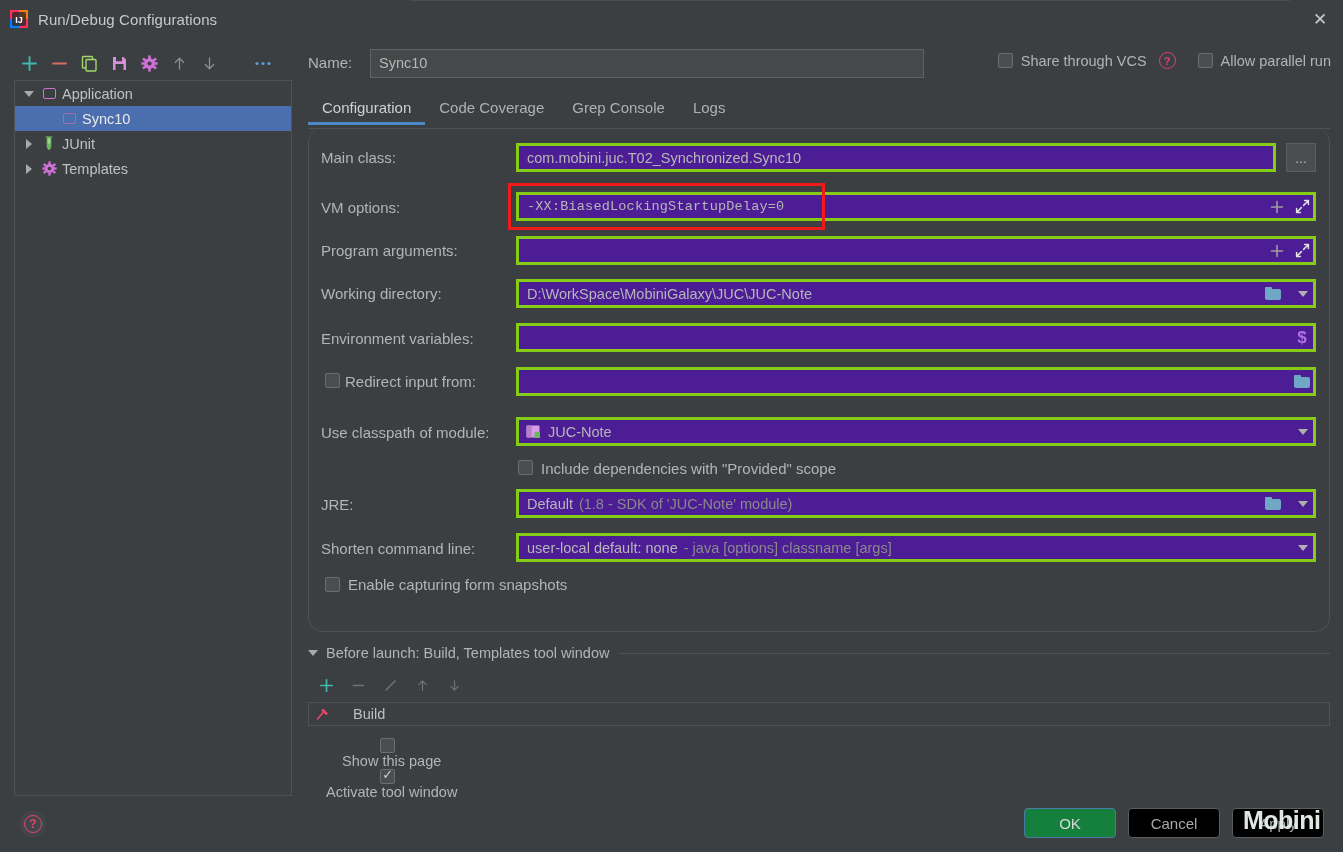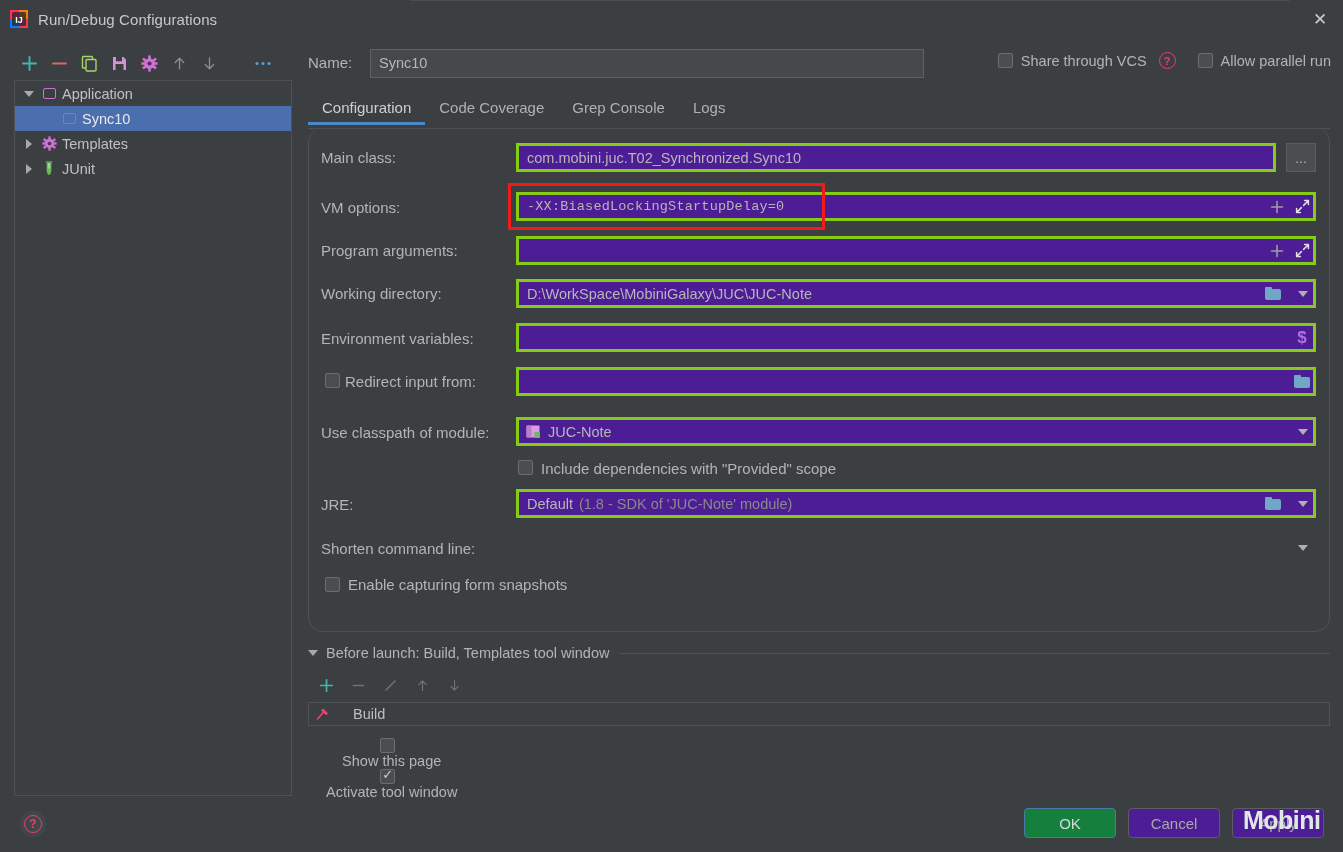--- a/index.html
+++ b/index.html
@@ -196,21 +196,21 @@
   .bottom-checks {
     position: absolute; left: 318px; top: 738px; display: flex; align-items: center; flex-direction: column;
   }
 
   
   .btn {
     position: absolute; height: 30px; border-radius: 4px; font-size: 15px;
     display: flex; align-items: center; justify-content: center;
   }
   .btn-ok { background: #15803d; border: 1px solid #4a7ba8; color: #d8d8d8; }
-  .btn-default { background: #4c1d95; border: 1px solid #5a5e60; color: #a9a9a9; }
+  .btn-default { background: #000000; border: 1px solid #5a5e60; color: #a9a9a9; }
   .help-btn {
     position: absolute; left: 20px; top: 811px; width: 26px; height: 26px;
     border-radius: 50%; background: #434649;
     display: flex; align-items: center; justify-content: center;
   }
   .help-btn .ring {
     width: 18px; height: 18px; border: 1.7px solid #e0436b; border-radius: 50%;
     color: #e0436b; font-size: 12px; font-weight: bold;
     display: flex; align-items: center; justify-content: center;
   }
@@ -314,20 +314,34 @@
       <div class="tree-label">Application</div>
     </div>
 
     <div class="tree-row selected">
       <div class="tw"></div>
       <div class="tw"></div>
       <div class="tree-icon">
           <div class="ico-app dim"></div>
         </div>
       <div class="tree-label">Sync10</div>
+    </div>
+
+    <div class="tree-row">
+      <div class="tw">
+          <div class="arrow-right"></div>
+        </div>
+      <div class="tree-icon">
+        <svg width="14" height="15" viewBox="0 0 14 15">
+          <path d="M5 1 H9 V8.5 C9 11.5 8 13.6 7 13.6 C6 13.6 5 11.5 5 8.5 Z" fill="#9bd68a" stroke="#5f9850" stroke-width="1"></path>
+          <path d="M4.2 1 H9.8" stroke="#5f9850" stroke-width="1.4" stroke-linecap="round"></path>
+          <path d="M5 7.5 H9 V8.8 C9 11.6 8 13.6 7 13.6 C6 13.6 5 11.6 5 8.8 Z" fill="#6cb85c"></path>
+        </svg>
+      </div>
+      <div class="tree-label">JUnit</div>
     </div>
 
     <div class="tree-row">
       <div class="tw">
           <div class="arrow-right"></div>
         </div>
       <div class="tree-icon">
         <svg width="15" height="15" viewBox="0 0 17 17">
           <g fill="#d070d8">
             <circle cx="8.5" cy="8.5" r="5.3"></circle>
@@ -338,34 +352,20 @@
             <rect x="2" y="2.8" width="2.6" height="3.6" transform="rotate(-45 3.3 4.6)"></rect>
             <rect x="12.4" y="10.6" width="2.6" height="3.6" transform="rotate(-45 13.7 12.4)"></rect>
             <rect x="12.4" y="2.8" width="2.6" height="3.6" transform="rotate(45 13.7 4.6)"></rect>
             <rect x="2" y="10.6" width="2.6" height="3.6" transform="rotate(45 3.3 12.4)"></rect>
           </g>
           <circle cx="8.5" cy="8.5" r="2.1" fill="#3c3f41"></circle>
         </svg>
       </div>
       <div class="tree-label">Templates</div>
     </div>
-
-    <div class="tree-row">
-      <div class="tw">
-          <div class="arrow-right"></div>
-        </div>
-      <div class="tree-icon">
-        <svg width="14" height="15" viewBox="0 0 14 15">
-          <path d="M5 1 H9 V8.5 C9 11.5 8 13.6 7 13.6 C6 13.6 5 11.5 5 8.5 Z" fill="#9bd68a" stroke="#5f9850" stroke-width="1"></path>
-          <path d="M4.2 1 H9.8" stroke="#5f9850" stroke-width="1.4" stroke-linecap="round"></path>
-          <path d="M5 7.5 H9 V8.8 C9 11.6 8 13.6 7 13.6 C6 13.6 5 11.6 5 8.8 Z" fill="#6cb85c"></path>
-        </svg>
-      </div>
-      <div class="tree-label">JUnit</div>
-    </div>
   </div>
 
   <div class="name-label">Name:</div>
   <div class="name-input">Sync10</div>
 
   <div class="topchecks">
     <div class="chk"></div>
     <div class="chk-label">Share through VCS</div>
     <div class="help-circle">?</div>
     <div style="width:22px"></div>
@@ -459,20 +459,24 @@
       <span class="field-dim" style="margin-left:6px;">(1.8 - SDK of 'JUC-Note' module)</span>
     </div>
     <div class="inline-icon-btn" style="left:950px; top:361px; width:28px; height:29px;">
       <div class="folder-ico"></div>
     </div>
     <div class="inline-icon-btn" style="left:982px; top:361px; width:24px; height:29px;">
       <div class="drop-arrow"></div>
     </div>
 
     <div class="lbl" style="left:12px; top:412px;">Shorten command line:</div>
+    <div class="field" style="left:207px; top:405px; width:800px;">
+      <span>user-local default: none</span>
+      <span class="field-dim" style="margin-left:6px;">- java [options] classname [args]</span>
+    </div>
     <div class="inline-icon-btn" style="left:982px; top:405px; width:24px; height:29px;">
       <div class="drop-arrow"></div>
     </div>
 
     <div class="chk" style="position:absolute; left:16px; top:449px;"></div>
     <div class="lbl" style="left:39px; top:448px;">Enable capturing form snapshots</div>
   </div>
 
   <div class="redbox"></div>
 

